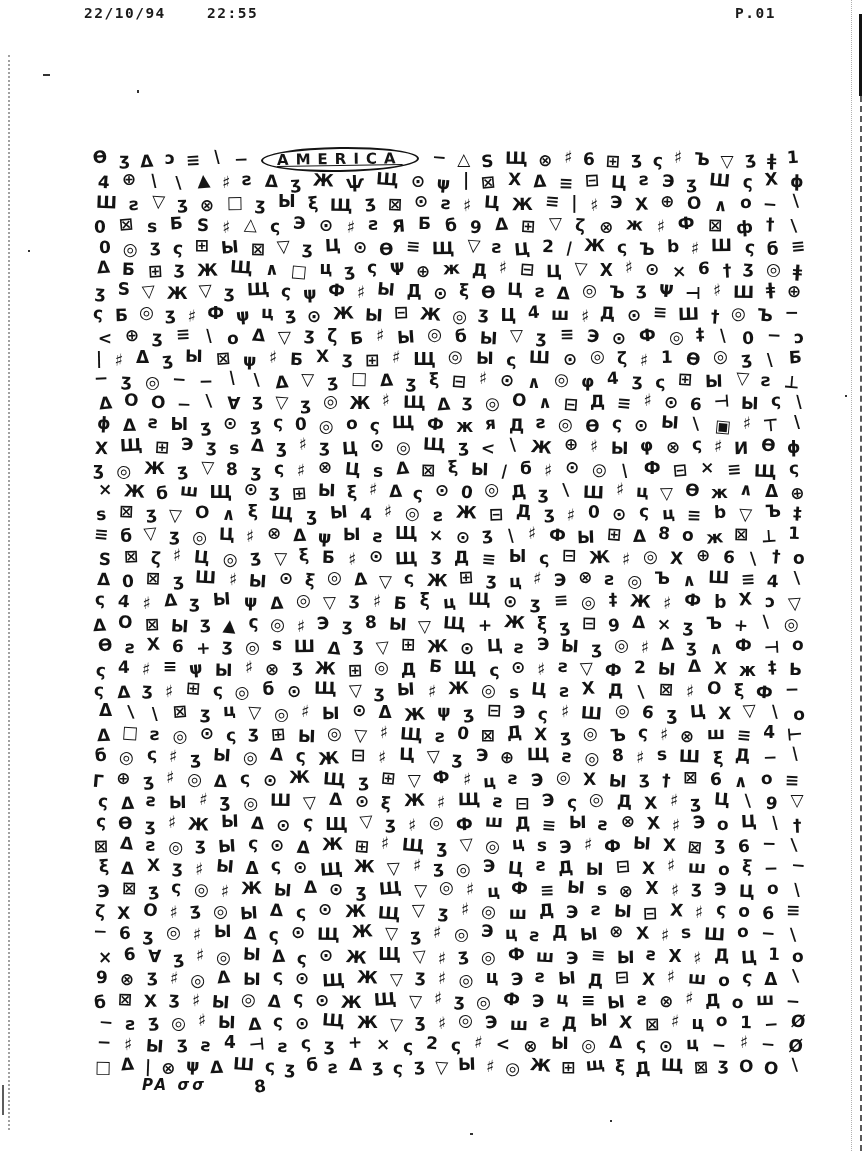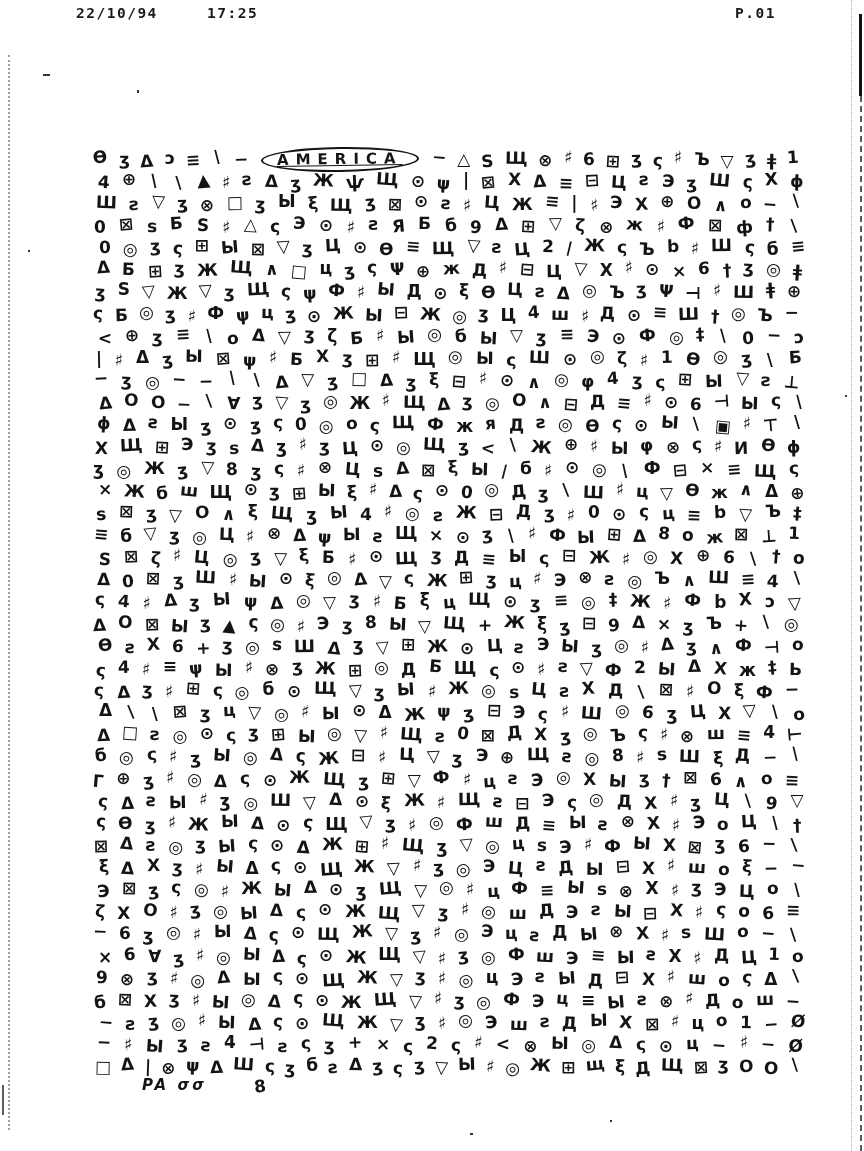--- a/index.html
+++ b/index.html
@@ -8,21 +8,21 @@
     position:relative;width:864px;height:1151px;background:#ffffff;
     overflow:hidden;color:#151515;
     font-family:"DejaVu Sans",sans-serif;
   }
   
   .fax-header{
     position:absolute;top:5px;left:0;right:0;height:18px;
     font-family:"DejaVu Sans Mono","Liberation Mono",monospace;
     font-size:14.5px;font-weight:bold;letter-spacing:1.5px;color:#1a1a1a;
   }
-  .fax-date{position:absolute;left:76px;}
+  .fax-date{position:absolute;left:84px;}
   .fax-time{position:absolute;left:207px;}
   .fax-page-num{position:absolute;left:735px;}
   
   .scan-edge-left{
     position:absolute;left:8px;top:55px;height:1075px;width:0;
     border-left:2px dotted #555;opacity:.55;
   }
   .scan-edge-left2{
     position:absolute;left:2px;top:1085px;height:30px;width:0;
     border-left:2px solid #333;opacity:.8;
@@ -68,21 +68,21 @@
     display:inline-block;transform:rotate(-6deg);
   }
 </style>
 </head>
 <body>
 
 <div class="page">
 
   <div class="fax-header">
     <span class="fax-date">22/10/94</span>
-    <span class="fax-time">17:25</span>
+    <span class="fax-time">22:55</span>
     <span class="fax-page-num">P.01</span>
   </div>
 
   <div class="scan-edge-left"></div>
   <div class="scan-edge-left2"></div>
   <div class="scan-edge-right"></div>
   <div class="scan-edge-right-solid"></div>
   <div class="scan-edge-right-dash"></div>
 
   <div class="speck" style="left:43px;top:74px;width:7px;height:2px;"></div>

